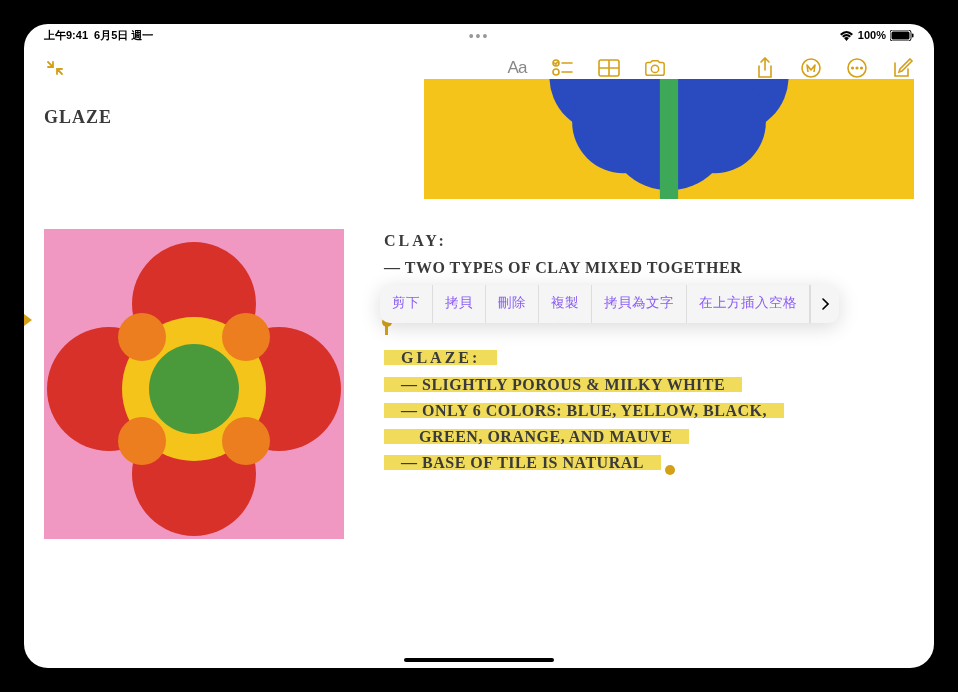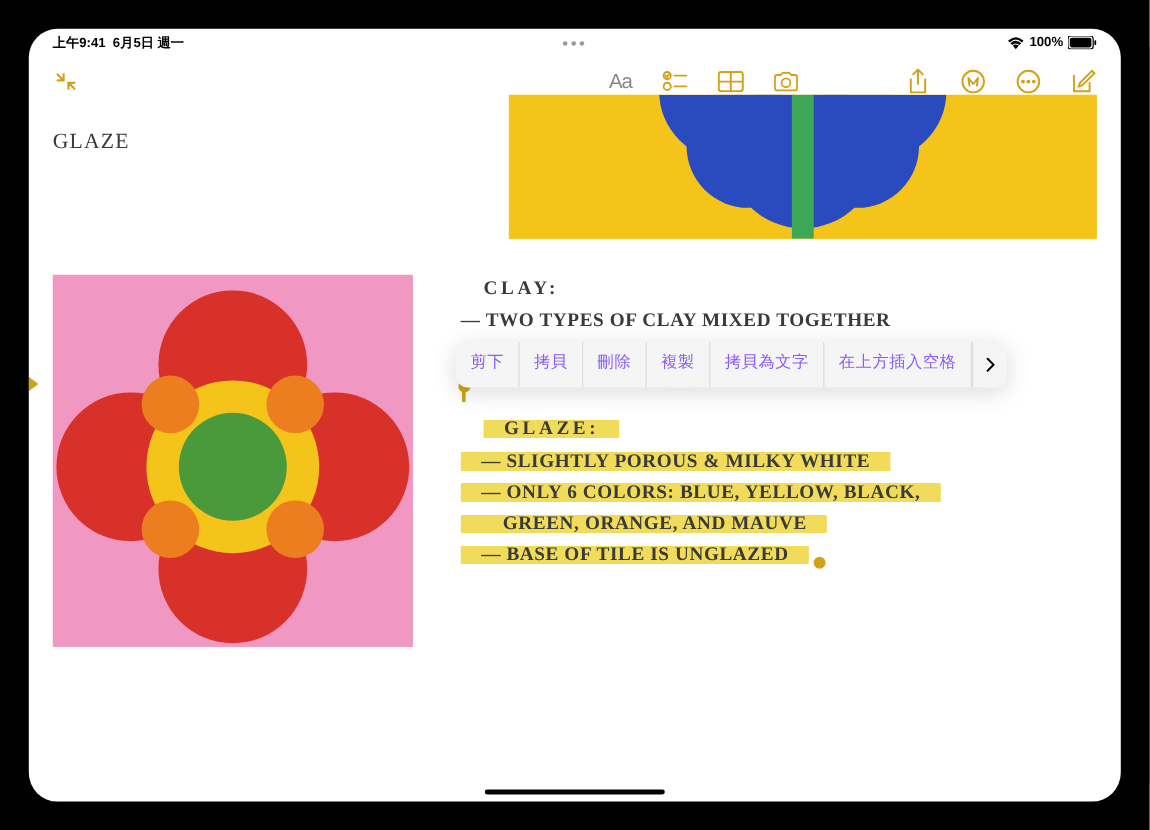--- a/index.html
+++ b/index.html
@@ -87,21 +87,21 @@
       padding: 15px 20px;
     }
     .top-row {
       display: flex;
       gap: 20px;
       margin-bottom: 30px;
     }
     .glaze-label {
       font-family: 'Bradley Hand', 'Comic Sans MS', cursive;
       font-size: 18px;
-      font-weight: normal;
+      font-weight: bold;
       color: #3a3a3a;
       padding-top: 28px;
       flex: 0 0 360px;
       letter-spacing: 1px;
     }
     .top-art {
       flex: 1;
       height: 120px;
       background: #f4c41a;
       position: relative;
@@ -122,21 +122,21 @@
       flex: 1;
       font-family: 'Bradley Hand', 'Comic Sans MS', cursive;
       font-size: 16px;
       font-weight: bold;
       color: #3a3a3a;
       line-height: 1.5;
       letter-spacing: 0.5px;
       position: relative;
     }
     .hw-line { white-space: nowrap; margin-bottom: 2px; }
-    .section-title { letter-spacing: 3px; margin-bottom: 3px; margin-left: 19px; }
+    .section-title { letter-spacing: 3px; margin-bottom: 3px; }
     .highlighted {
       background: linear-gradient(transparent 10%, #f0dc5a 10%, #f0dc5a 90%, transparent 90%);
       display: inline;
       padding: 1px 17px;
     }
     .sel-dot {
       display: inline-block;
       width: 10px; height: 10px;
       background: #d4a016;
       border-radius: 50%;
@@ -370,21 +370,21 @@
                 </svg>
             </div>
             <div class="ctx-pointer"></div>
           </div>
 
           <div class="glaze-block" style="margin-top:40px;">
             <div class="hw-line section-title"><span class="highlighted">GLAZE:</span></div>
             <div class="hw-line"><span class="highlighted">— SLIGHTLY POROUS &amp; MILKY WHITE</span></div>
             <div class="hw-line"><span class="highlighted">— ONLY 6 COLORS: BLUE, YELLOW, BLACK,</span></div>
             <div class="hw-line"><span class="highlighted">&nbsp;&nbsp;&nbsp;&nbsp;GREEN, ORANGE, AND MAUVE</span></div>
-            <div class="hw-line"><span class="highlighted">— BASE OF TILE IS UNGLAZED</span><span class="sel-dot" style="margin-left:4px; position:relative; top:6px;"></span></div>
+            <div class="hw-line"><span class="highlighted">— BASE OF TILE IS NATURAL</span><span class="sel-dot" style="margin-left:4px; position:relative; top:6px;"></span></div>
           </div>
         </div>
       </div>
     </div>
 
     <div class="side-indicator"></div>
     <div class="home-indicator"></div>
   </div>
 </div>
 

